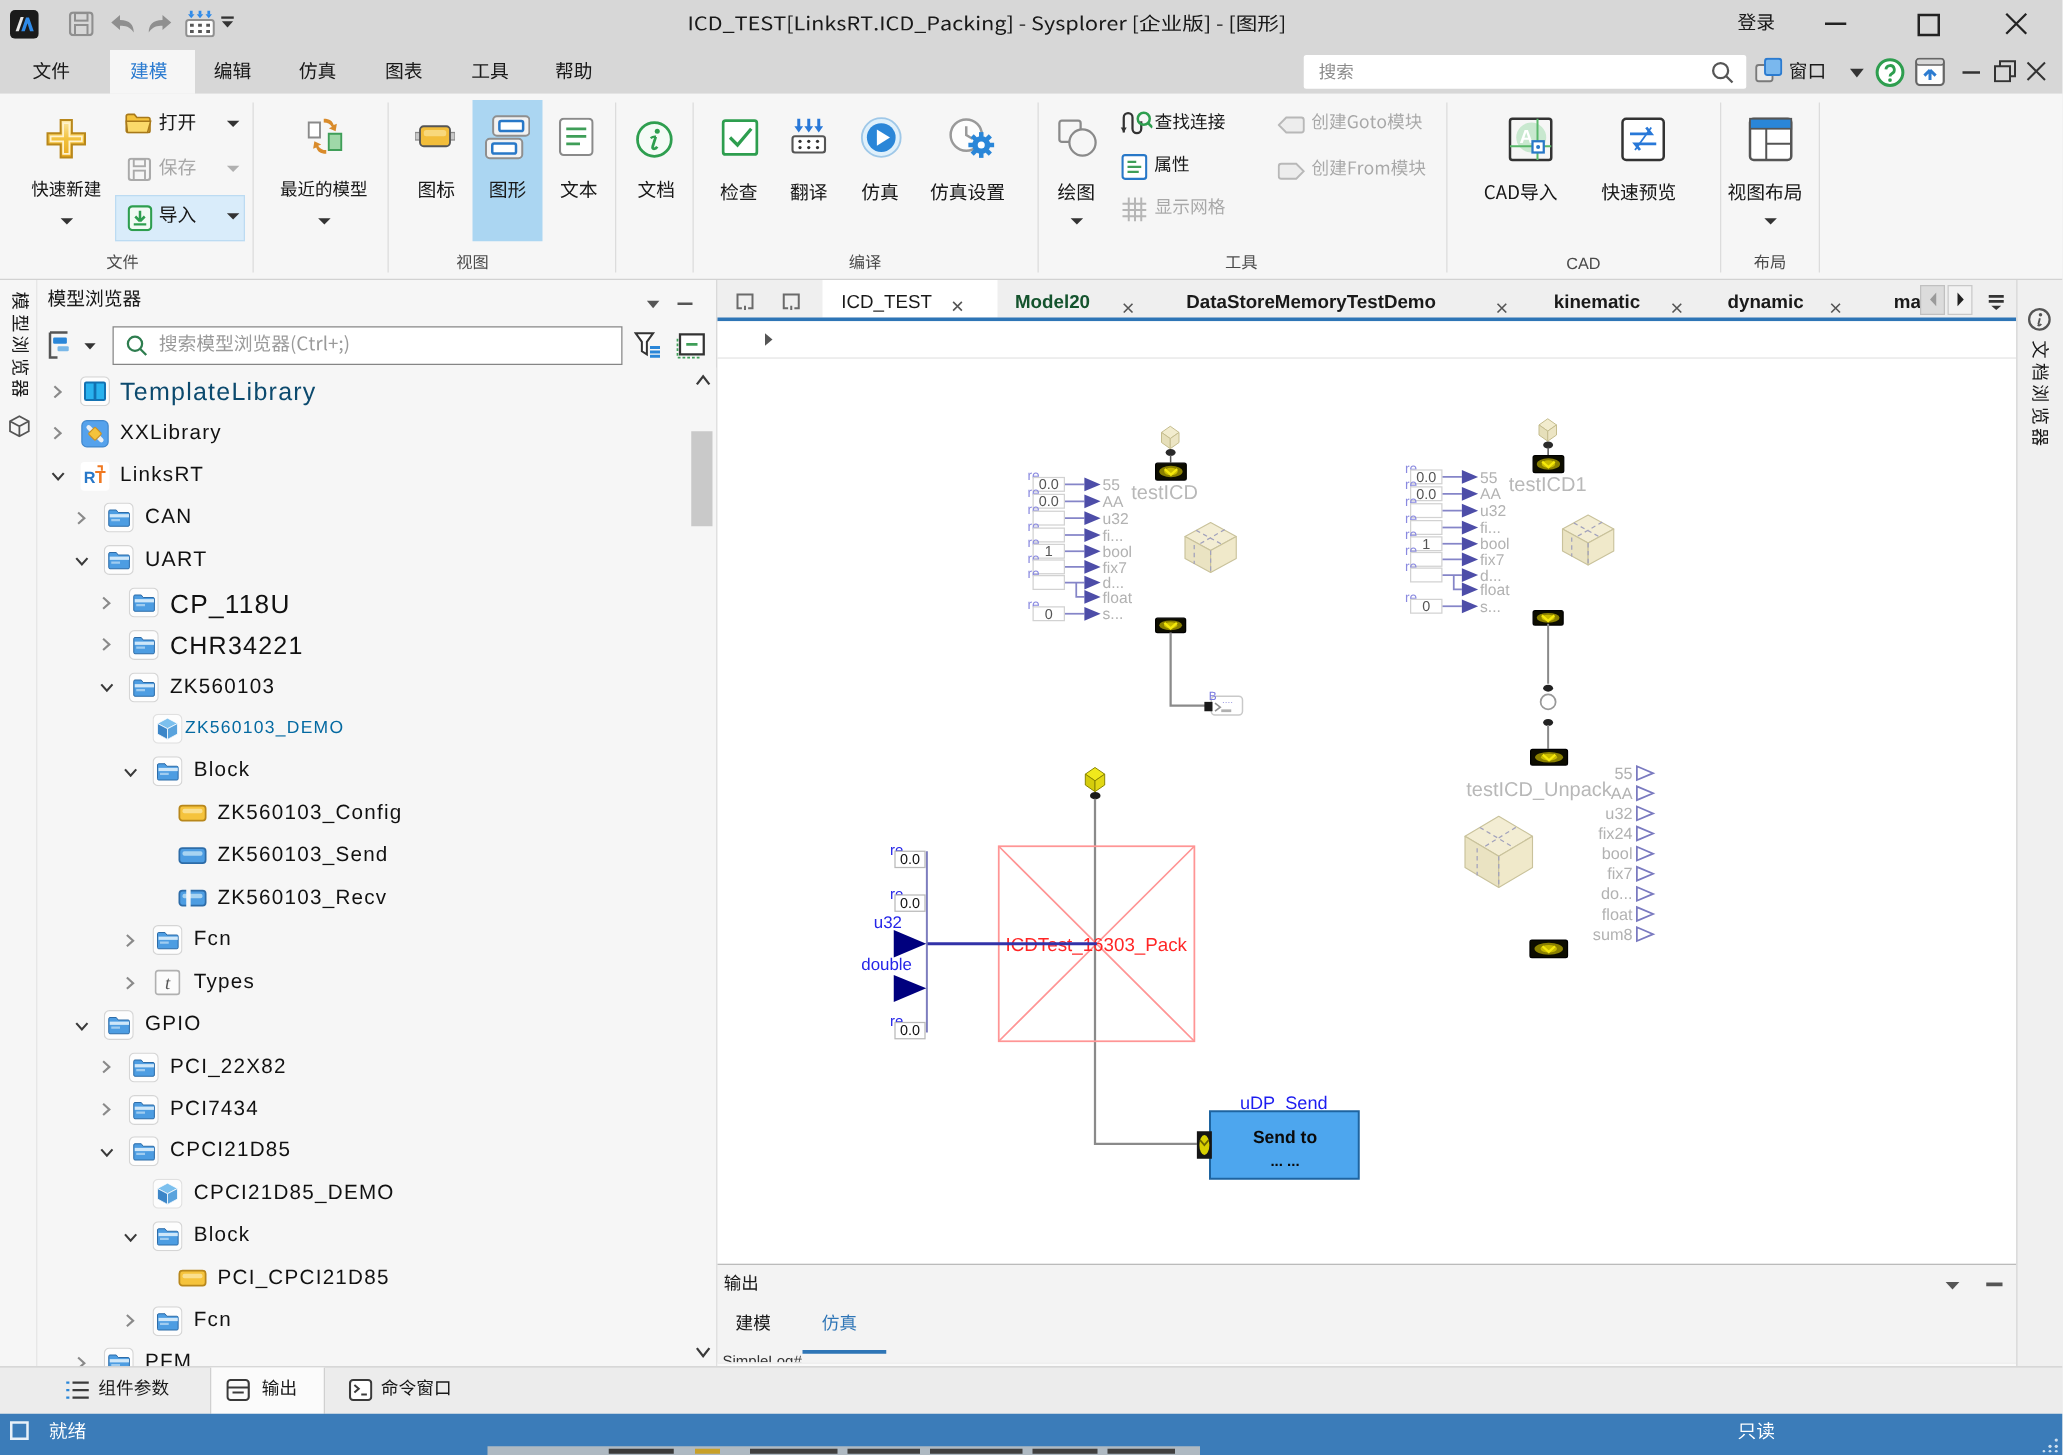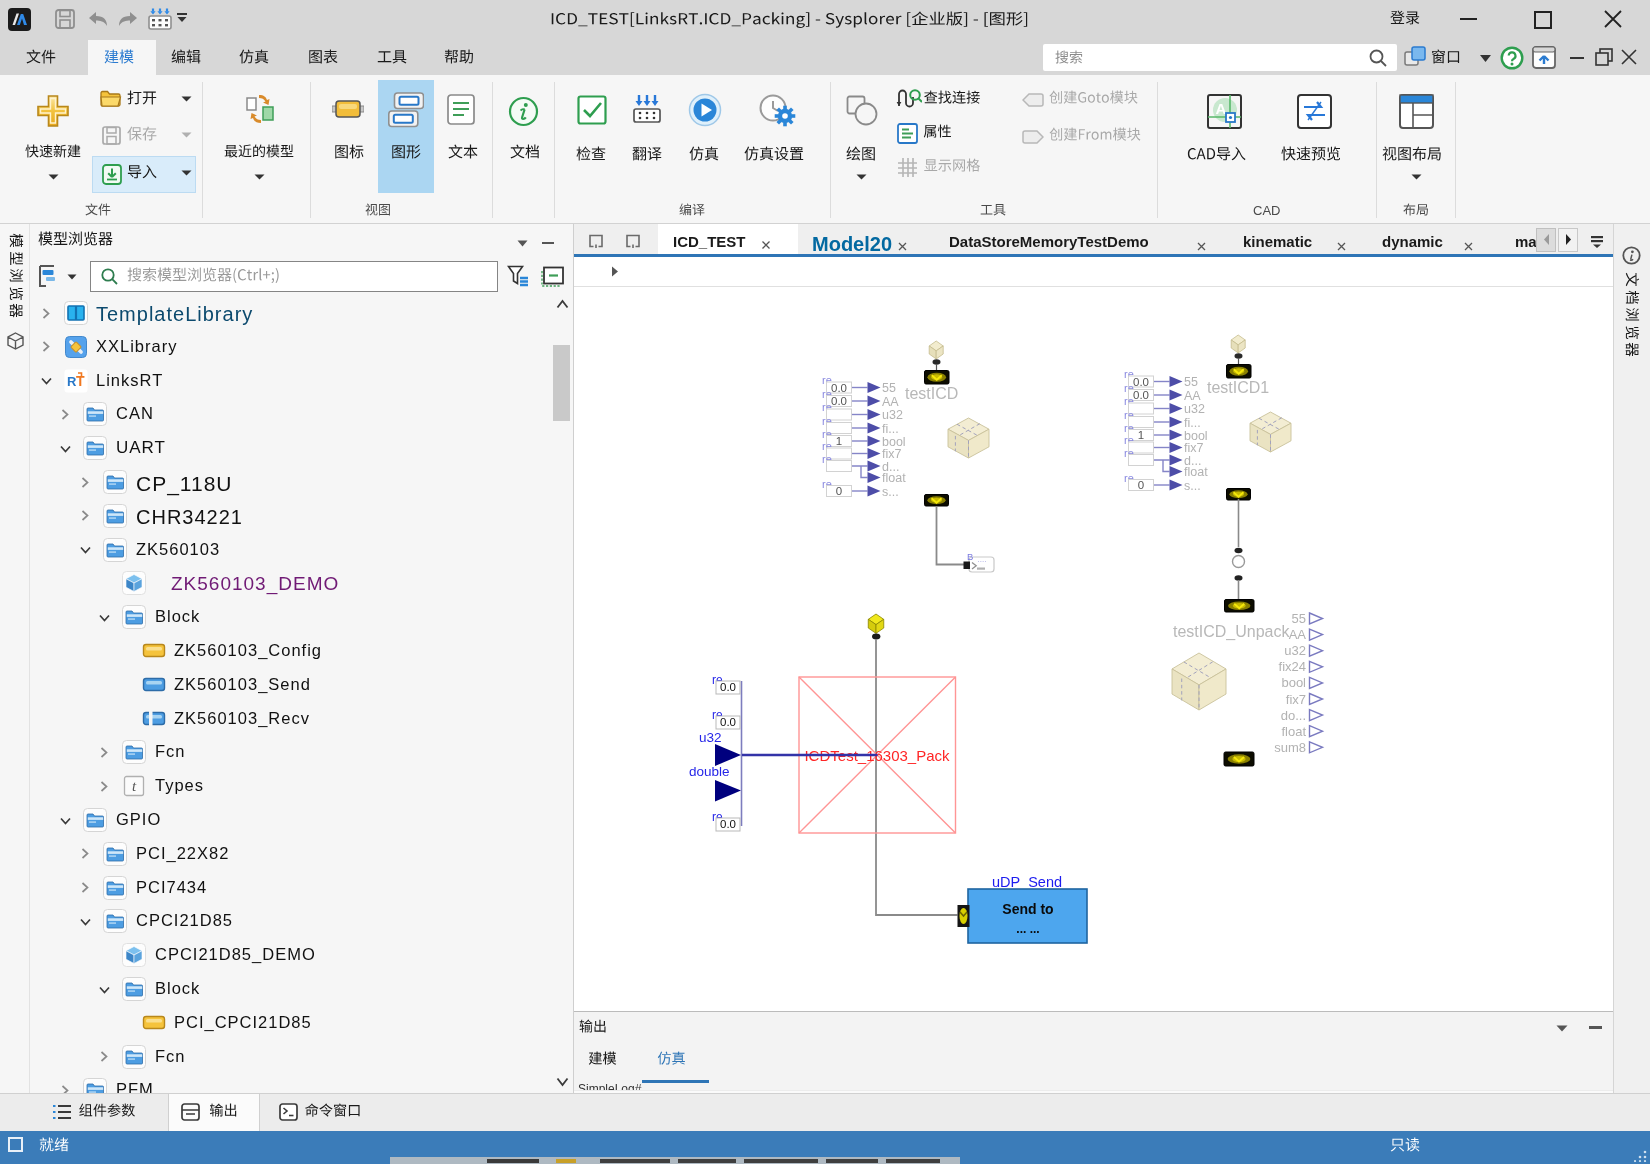--- a/index.html
+++ b/index.html
@@ -494,21 +494,21 @@
 </svg>
 <div class="abs" style="left:136px;top:539.6px;font-size:16.5px;letter-spacing:1.0px;color:#111;white-space:nowrap">ZK560103</div>
 <svg class="abs" style="left:122.0px;top:571.4px" width="24" height="24" viewBox="0 0 24 24">
 <rect x="0.5" y="0.5" width="23" height="23" rx="4" fill="#fdfdfd" stroke="#e0e0e0"></rect>
 <g stroke="#fff" stroke-width="0.6">
       <path d="M12 3.5 L20 7.8 L12 12 L4 7.8 Z" fill="#7cc0ee"></path>
 <path d="M4 7.8 L12 12 V20.5 L4 16.2 Z" fill="#3c86c8"></path>
 <path d="M20 7.8 L12 12 V20.5 L20 16.2 Z" fill="#5aa3dd"></path>
     </g>
 </svg>
-<div class="abs" style="left:171px;top:573.4px;font-size:19px;letter-spacing:1.0px;color:#701a75;white-space:nowrap">ZK560103_DEMO</div>
+<div class="abs" style="left:148px;top:573.4px;font-size:14px;letter-spacing:1.0px;color:#0369a1;white-space:nowrap">ZK560103_DEMO</div>
 <svg class="abs" style="left:99.0px;top:613.7px" width="11" height="8" viewBox="0 0 11 8">
     <path d="M1 1.5 L5.5 6.5 L10 1.5" stroke="#3a3a3a" stroke-width="1.7" fill="none"></path>
   </svg>
 <svg class="abs" style="left:122.0px;top:605.2px" width="24" height="24" viewBox="0 0 24 24">
 <rect x="0.5" y="0.5" width="23" height="23" rx="4" fill="#fdfdfd" stroke="#d5d5d5"></rect>
 <path d="M4 7 a1 1 0 0 1 1-1 h5 l1.5 2 h8 a1 1 0 0 1 1 1 v9 a1 1 0 0 1-1 1 H5 a1 1 0 0 1-1-1 Z" fill="#4d9de2" stroke="#2d6ca8" stroke-width="0.8"></path>
 <rect x="4.8" y="9.3" width="15.4" height="2.6" fill="#cfe7f9"></rect>
 <rect x="6" y="13.2" width="7" height="1.8" fill="#9fccf0"></rect>
 </svg>
 <div class="abs" style="left:155px;top:607.2px;font-size:16.5px;letter-spacing:1.0px;color:#111;white-space:nowrap">Block</div>
@@ -641,25 +641,25 @@
 <div class="abs" style="left:574px;top:224px;width:1039px;height:30px;background:#efefef"></div>
 <svg class="abs" style="left:588px;top:234px" width="16" height="14" viewBox="0 0 16 14">
 <path d="M5.5 12.5 H2 V1.5 H14 V12.5 H10.5" stroke="#6a6a6a" stroke-width="1.6" fill="none"></path>
 <path d="M8 15 V10.5" stroke="#6a6a6a" stroke-width="1.6"></path>
 </svg>
 <svg class="abs" style="left:625px;top:234px" width="16" height="14" viewBox="0 0 16 14">
 <path d="M5.5 12.5 H2 V1.5 H14 V12.5 H10.5" stroke="#6a6a6a" stroke-width="1.6" fill="none"></path>
 <path d="M8 15 V10.5" stroke="#6a6a6a" stroke-width="1.6"></path>
 </svg>
 <div class="abs" style="left:658px;top:224px;width:140px;height:30px;background:#fff"></div>
-<div class="abs" style="left:673px;top:233px;width:90px;font-size:15px;font-weight:bold;color:#1a1a1a">ICD_TEST</div>
+<div class="abs" style="left:673px;top:233px;width:90px;font-size:15px;font-weight:normal;color:#1a1a1a">ICD_TEST</div>
 <svg class="abs" style="left:761px;top:240px" width="10" height="10" viewBox="0 0 10 10">
     <path d="M1.5 1.5 L8.5 8.5 M8.5 1.5 L1.5 8.5" stroke="#555" stroke-width="1.3"></path>
   </svg>
-<div class="abs" style="left:812px;top:233px;font-size:20px;font-weight:bold;color:#0369a1;white-space:nowrap">Model20</div>
+<div class="abs" style="left:812px;top:233px;font-size:15px;font-weight:bold;color:#14532d;white-space:nowrap">Model20</div>
 <svg class="abs" style="left:898px;top:242px" width="9" height="9" viewBox="0 0 9 9">
     <path d="M1 1 L8 8 M8 1 L1 8" stroke="#555" stroke-width="1.3"></path>
   </svg>
 <div class="abs" style="left:949px;top:233px;font-size:15px;font-weight:bold;color:#1a1a1a;white-space:nowrap">DataStoreMemoryTestDemo</div>
 <svg class="abs" style="left:1197px;top:242px" width="9" height="9" viewBox="0 0 9 9">
     <path d="M1 1 L8 8 M8 1 L1 8" stroke="#555" stroke-width="1.3"></path>
   </svg>
 <div class="abs" style="left:1243px;top:233px;font-size:15px;font-weight:bold;color:#1a1a1a;white-space:nowrap">kinematic</div>
 <svg class="abs" style="left:1337px;top:242px" width="9" height="9" viewBox="0 0 9 9">
     <path d="M1 1 L8 8 M8 1 L1 8" stroke="#555" stroke-width="1.3"></path>

